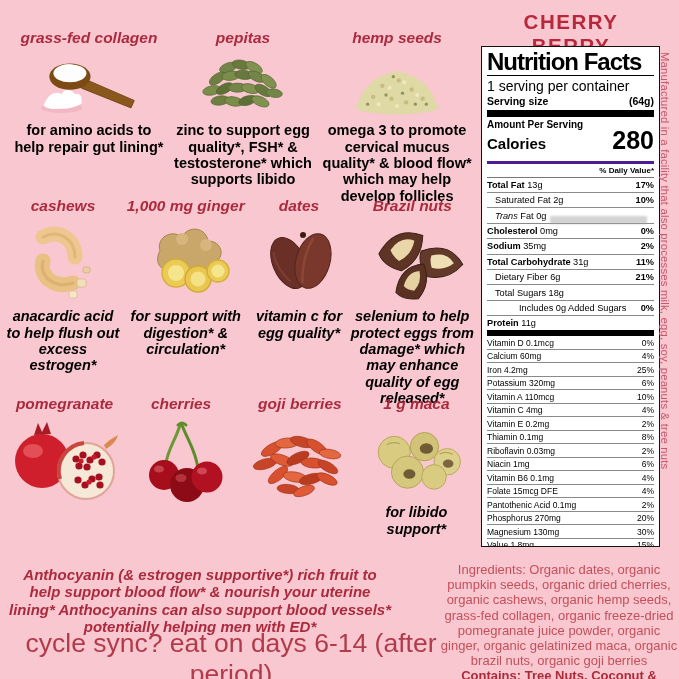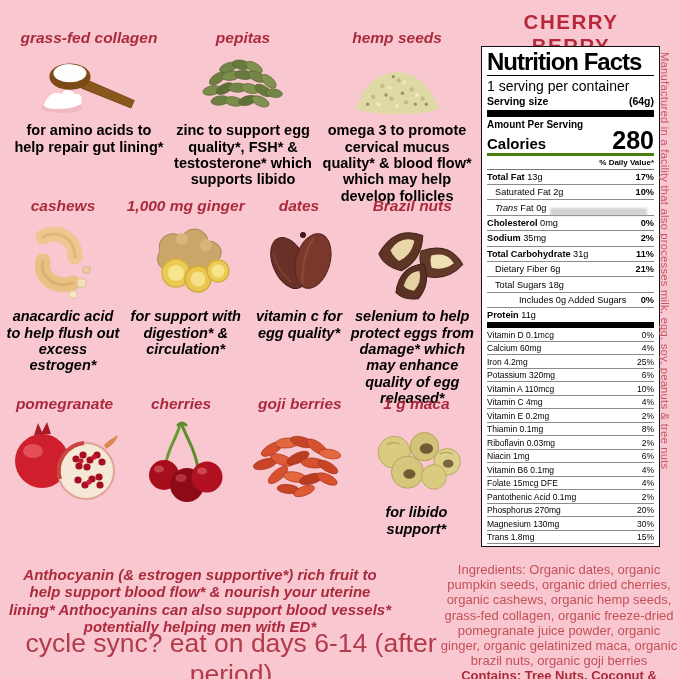--- a/index.html
+++ b/index.html
@@ -30,21 +30,21 @@
   
   .nf{position:absolute;left:481px;top:46px;width:179px;height:501px;background:#fff;
       border:1.6px solid #111;box-sizing:border-box;padding:3px 5px;color:#000;overflow:hidden;}
   .nf-title{font-weight:800;font-size:24px;letter-spacing:-1px;line-height:1.02;
             border-bottom:1px solid #000;padding-bottom:1px;}
   .nf-servings{font-size:14px;padding-top:2px;}
   .nf-ssrow{display:flex;justify-content:space-between;font-weight:700;font-size:10.5px;padding:1px 0 2px;}
   .bar7{height:7px;background:#000;margin:1px 0 2px;}
   .bar6{height:6px;background:#000;}
   .nf-amount{font-weight:800;font-size:10px;}
-  .nf-cal{display:flex;justify-content:space-between;align-items:flex-end;border-bottom:3px solid #4d7c0f;padding-bottom:1px;}
+  .nf-cal{display:flex;justify-content:space-between;align-items:flex-end;border-bottom:3px solid #4c1d95;padding-bottom:9px;}
   .nf-cal .cl{font-weight:800;font-size:15px;}
   .nf-cal .cv{font-weight:800;font-size:25px;line-height:.85;}
   .nf-dv{font-weight:700;font-size:8px;text-align:right;padding:2px 0;border-bottom:1px solid #777;}
   .nf-row{display:flex;justify-content:space-between;border-bottom:1px solid #8a8a8a;
           font-size:9.2px;padding:2.2px 0;position:relative;}
   .nf-row .lab b{font-weight:800;}
   .nf-row .lab i{font-style:italic;}
   .main .nf-row .val{font-weight:700;}
   .main .nf-row:last-child{border-bottom:none;}
   .vits .nf-row{font-size:8.5px;padding:1.25px 0;}
@@ -435,21 +435,21 @@
           <span class="lab"><span>Phosphorus 270mg</span></span>
           <span class="val">20%</span>
         </div>
 
         <div class="nf-row">
           <span class="lab"><span>Magnesium 130mg</span></span>
           <span class="val">30%</span>
         </div>
 
         <div class="nf-row">
-          <span class="lab"><span>Trans 1.8mg</span></span>
+          <span class="lab"><span>Value 1.8mg</span></span>
           <span class="val">15%</span>
         </div>
 
         <div class="nf-row">
           <span class="lab"><span>Selenium 21mcg</span></span>
           <span class="val">40%</span>
         </div>
 
       </div>
 

